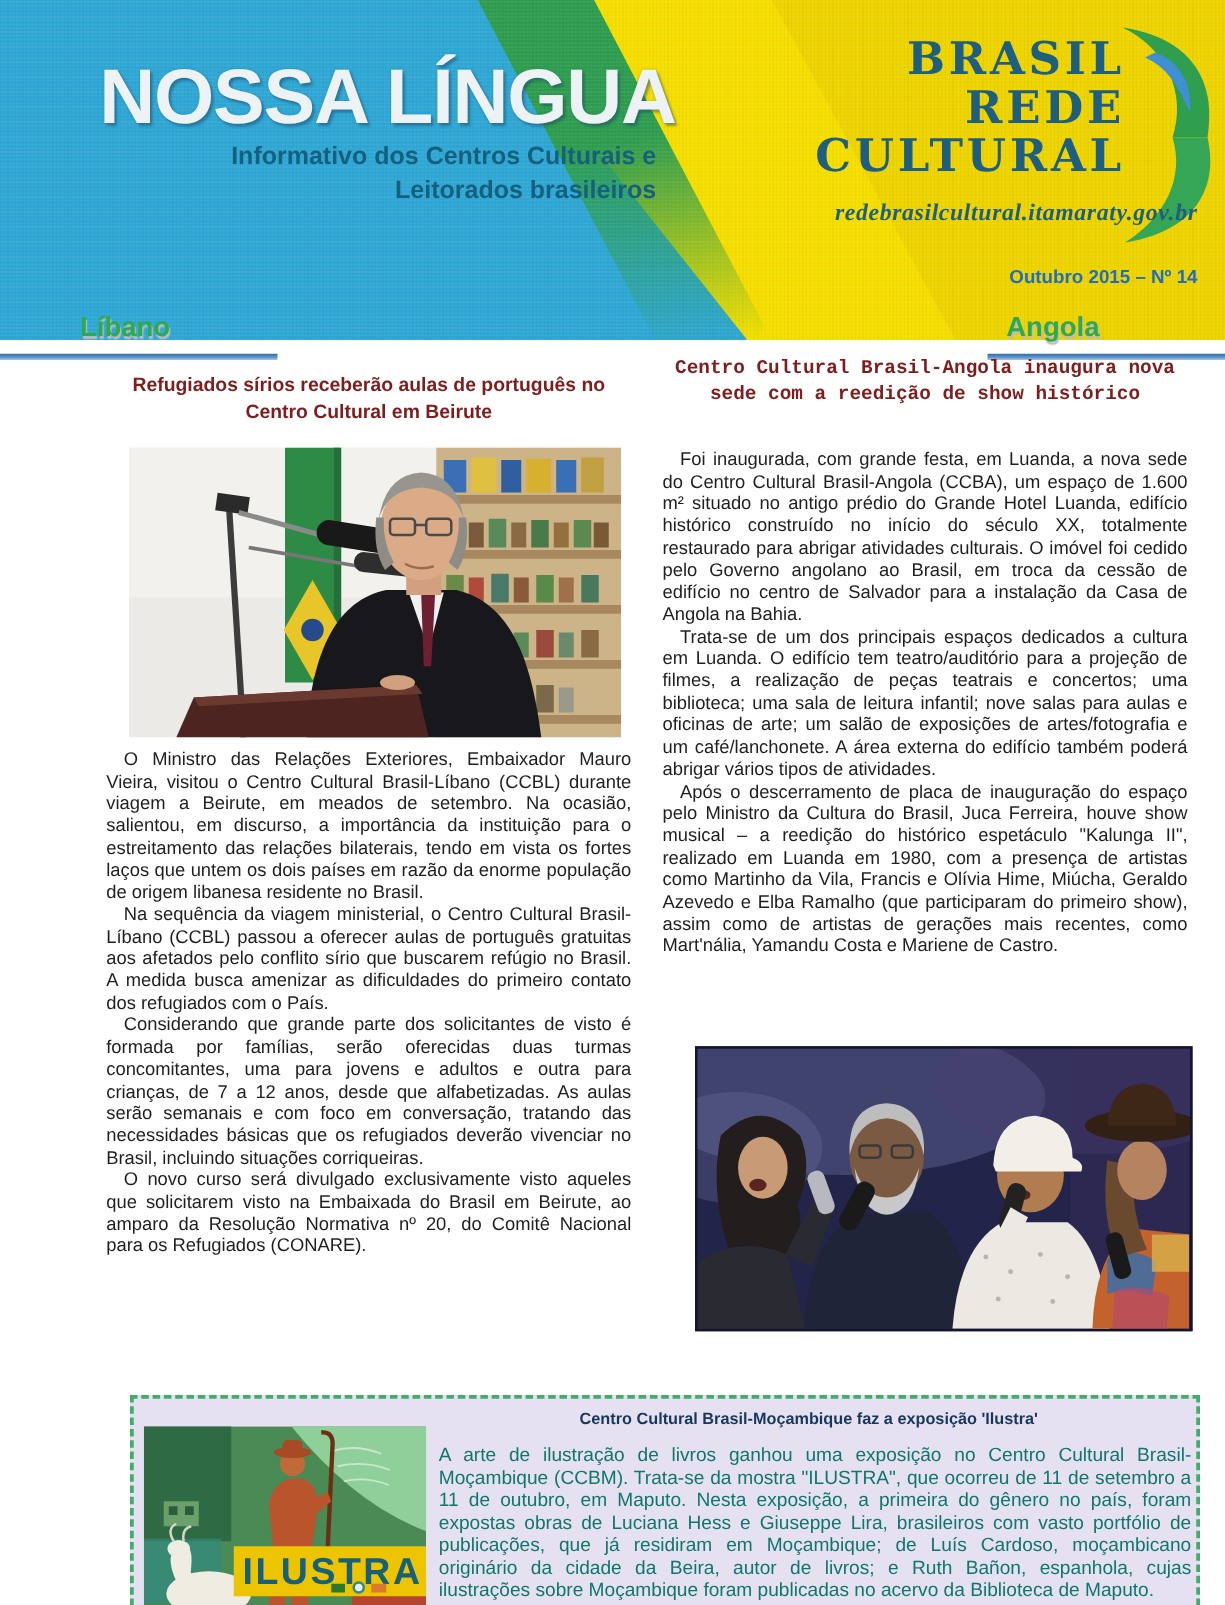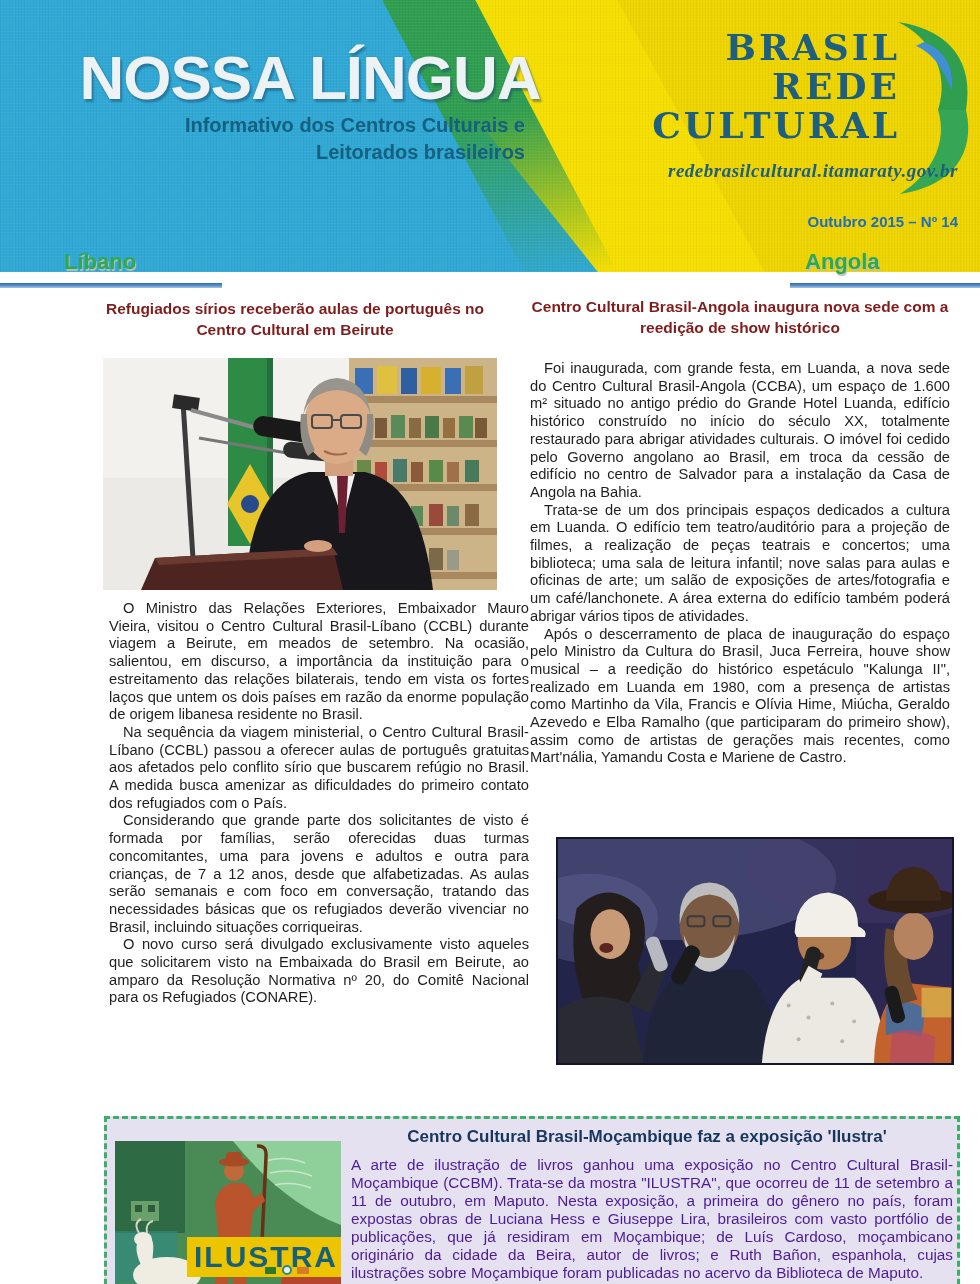--- a/index.html
+++ b/index.html
@@ -39,39 +39,39 @@
   .sec-head.right { left:805px; }
   .rule { position:absolute; top:283px; height:5px;
     background:linear-gradient(180deg,#2f6da8 0%,#5d93c9 55%,#a8c8e8 100%); }
   .rule.left { left:0; width:222px; }
   .rule.right { left:790px; width:190px; }
 
   
   .art-title { position:absolute; width:420px; text-align:center; font-size:15.5px; line-height:21px;
     font-weight:bold; color:#7f1d1d; }
   .art-title.left { left:85px; top:298px; }
-  .art-title.right { left:530px; top:296px; }
+  .art-title.right { left:530px; top:284px;font-family:Liberation Mono, monospace; }
   .body-text { position:absolute; width:420px; font-size:14.7px; line-height:17.7px;
     color:#1f1f1f; text-align:justify; }
   .body-text p { text-indent:14px; margin:0; }
-  .body-text.left { left:85px; top:600px;margin-left:24px; }
+  .body-text.left { left:85px; top:600px; }
   .body-text.right { left:530px; top:360px; }
 
   .photo1 { position:absolute; left:103px; top:358px; width:394px; height:232px; }
   .photo2 { position:absolute; left:556px; top:837px; width:398px; height:228px;
     border:2px solid #14142a; background:#23244a; }
 
   
   .moz-box { position:absolute; left:104px; top:1116px; width:856px; height:214px;
     background:#e6e1f0; border:3px dashed #3fae6a; }
   .moz-title { position:absolute; left:240px; top:8px; width:600px; text-align:center;
-    font-size:17px; font-weight:bold; color:#17365d; }
+    font-size:13px; font-weight:bold; color:#17365d; }
   .moz-img { position:absolute; left:8px; top:22px; width:226px; height:186px; overflow:hidden; }
   .moz-text { position:absolute; left:244px; top:37px; width:602px;
-    font-size:15.3px; line-height:18px; color:#4c1d95; text-align:justify; }
+    font-size:15.3px; line-height:18px; color:#0f766e; text-align:justify; }
   .ilustra-text { font-family:"Liberation Sans", sans-serif; font-weight:bold;
     font-size:30px; letter-spacing:2px; fill:#17607a; }
 </style>
 </head>
 <body>
 
 <div class="page">
 
   <div class="banner">
     <div class="gold-right"></div>

